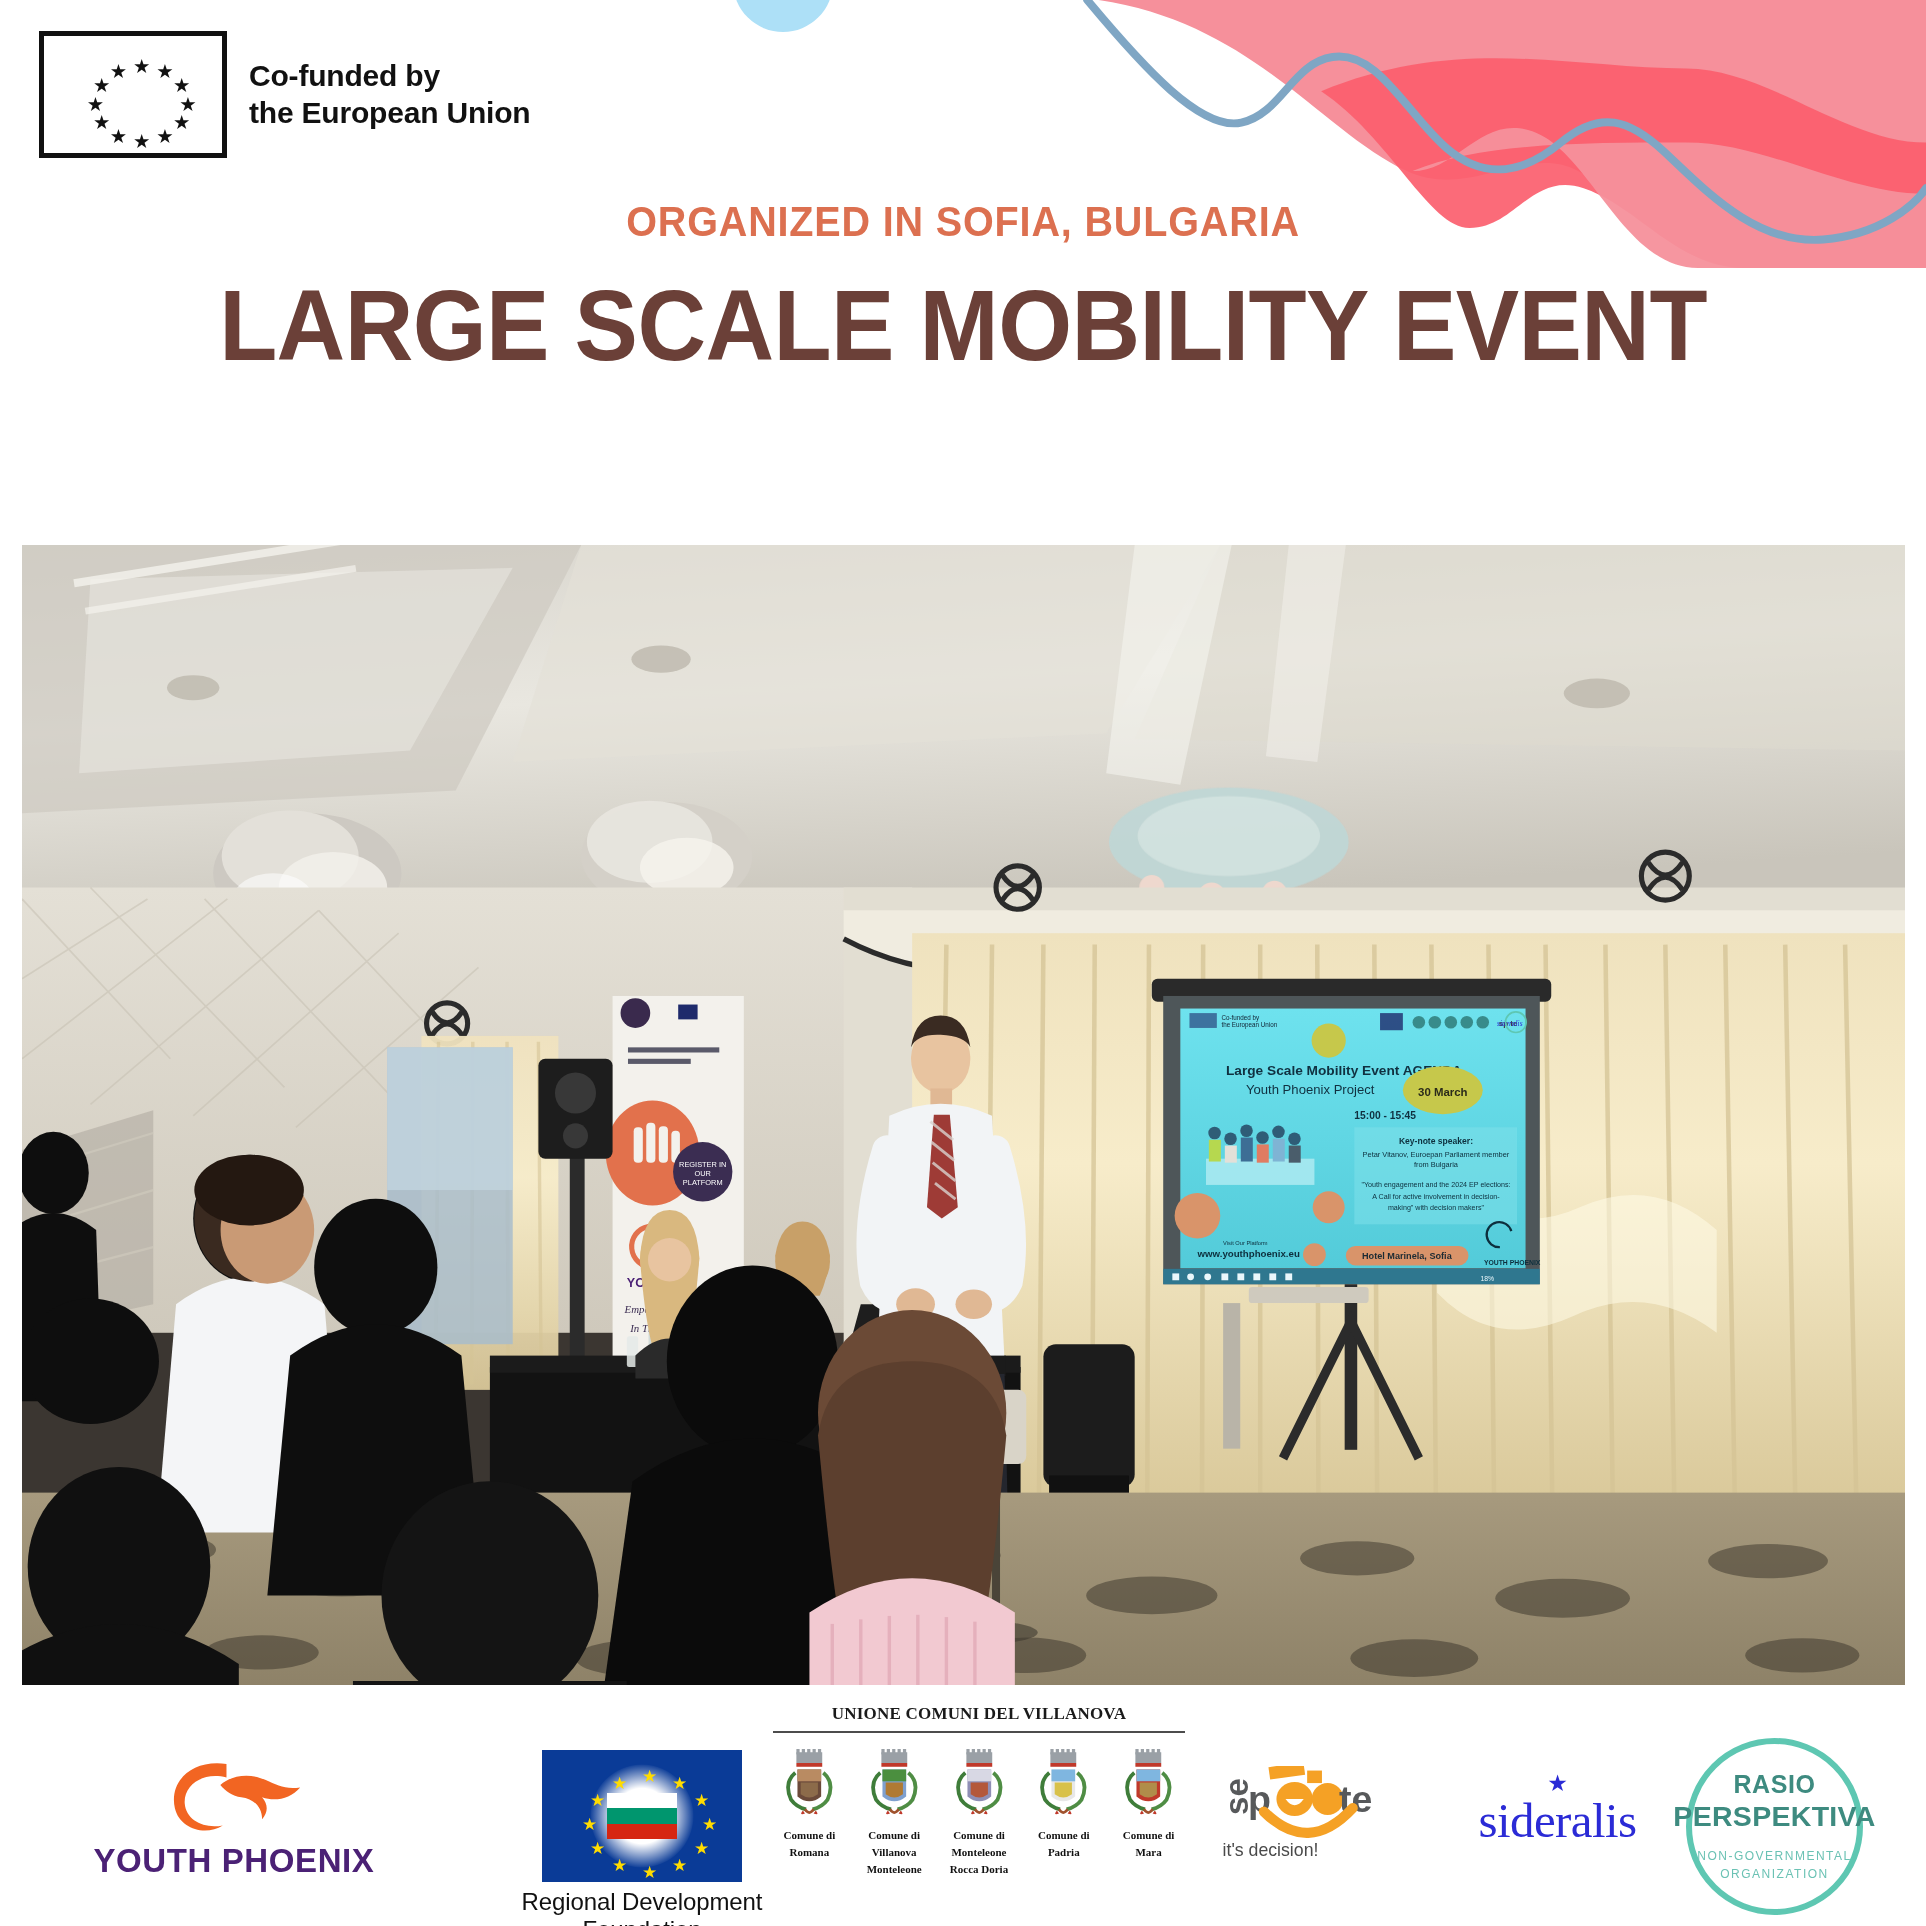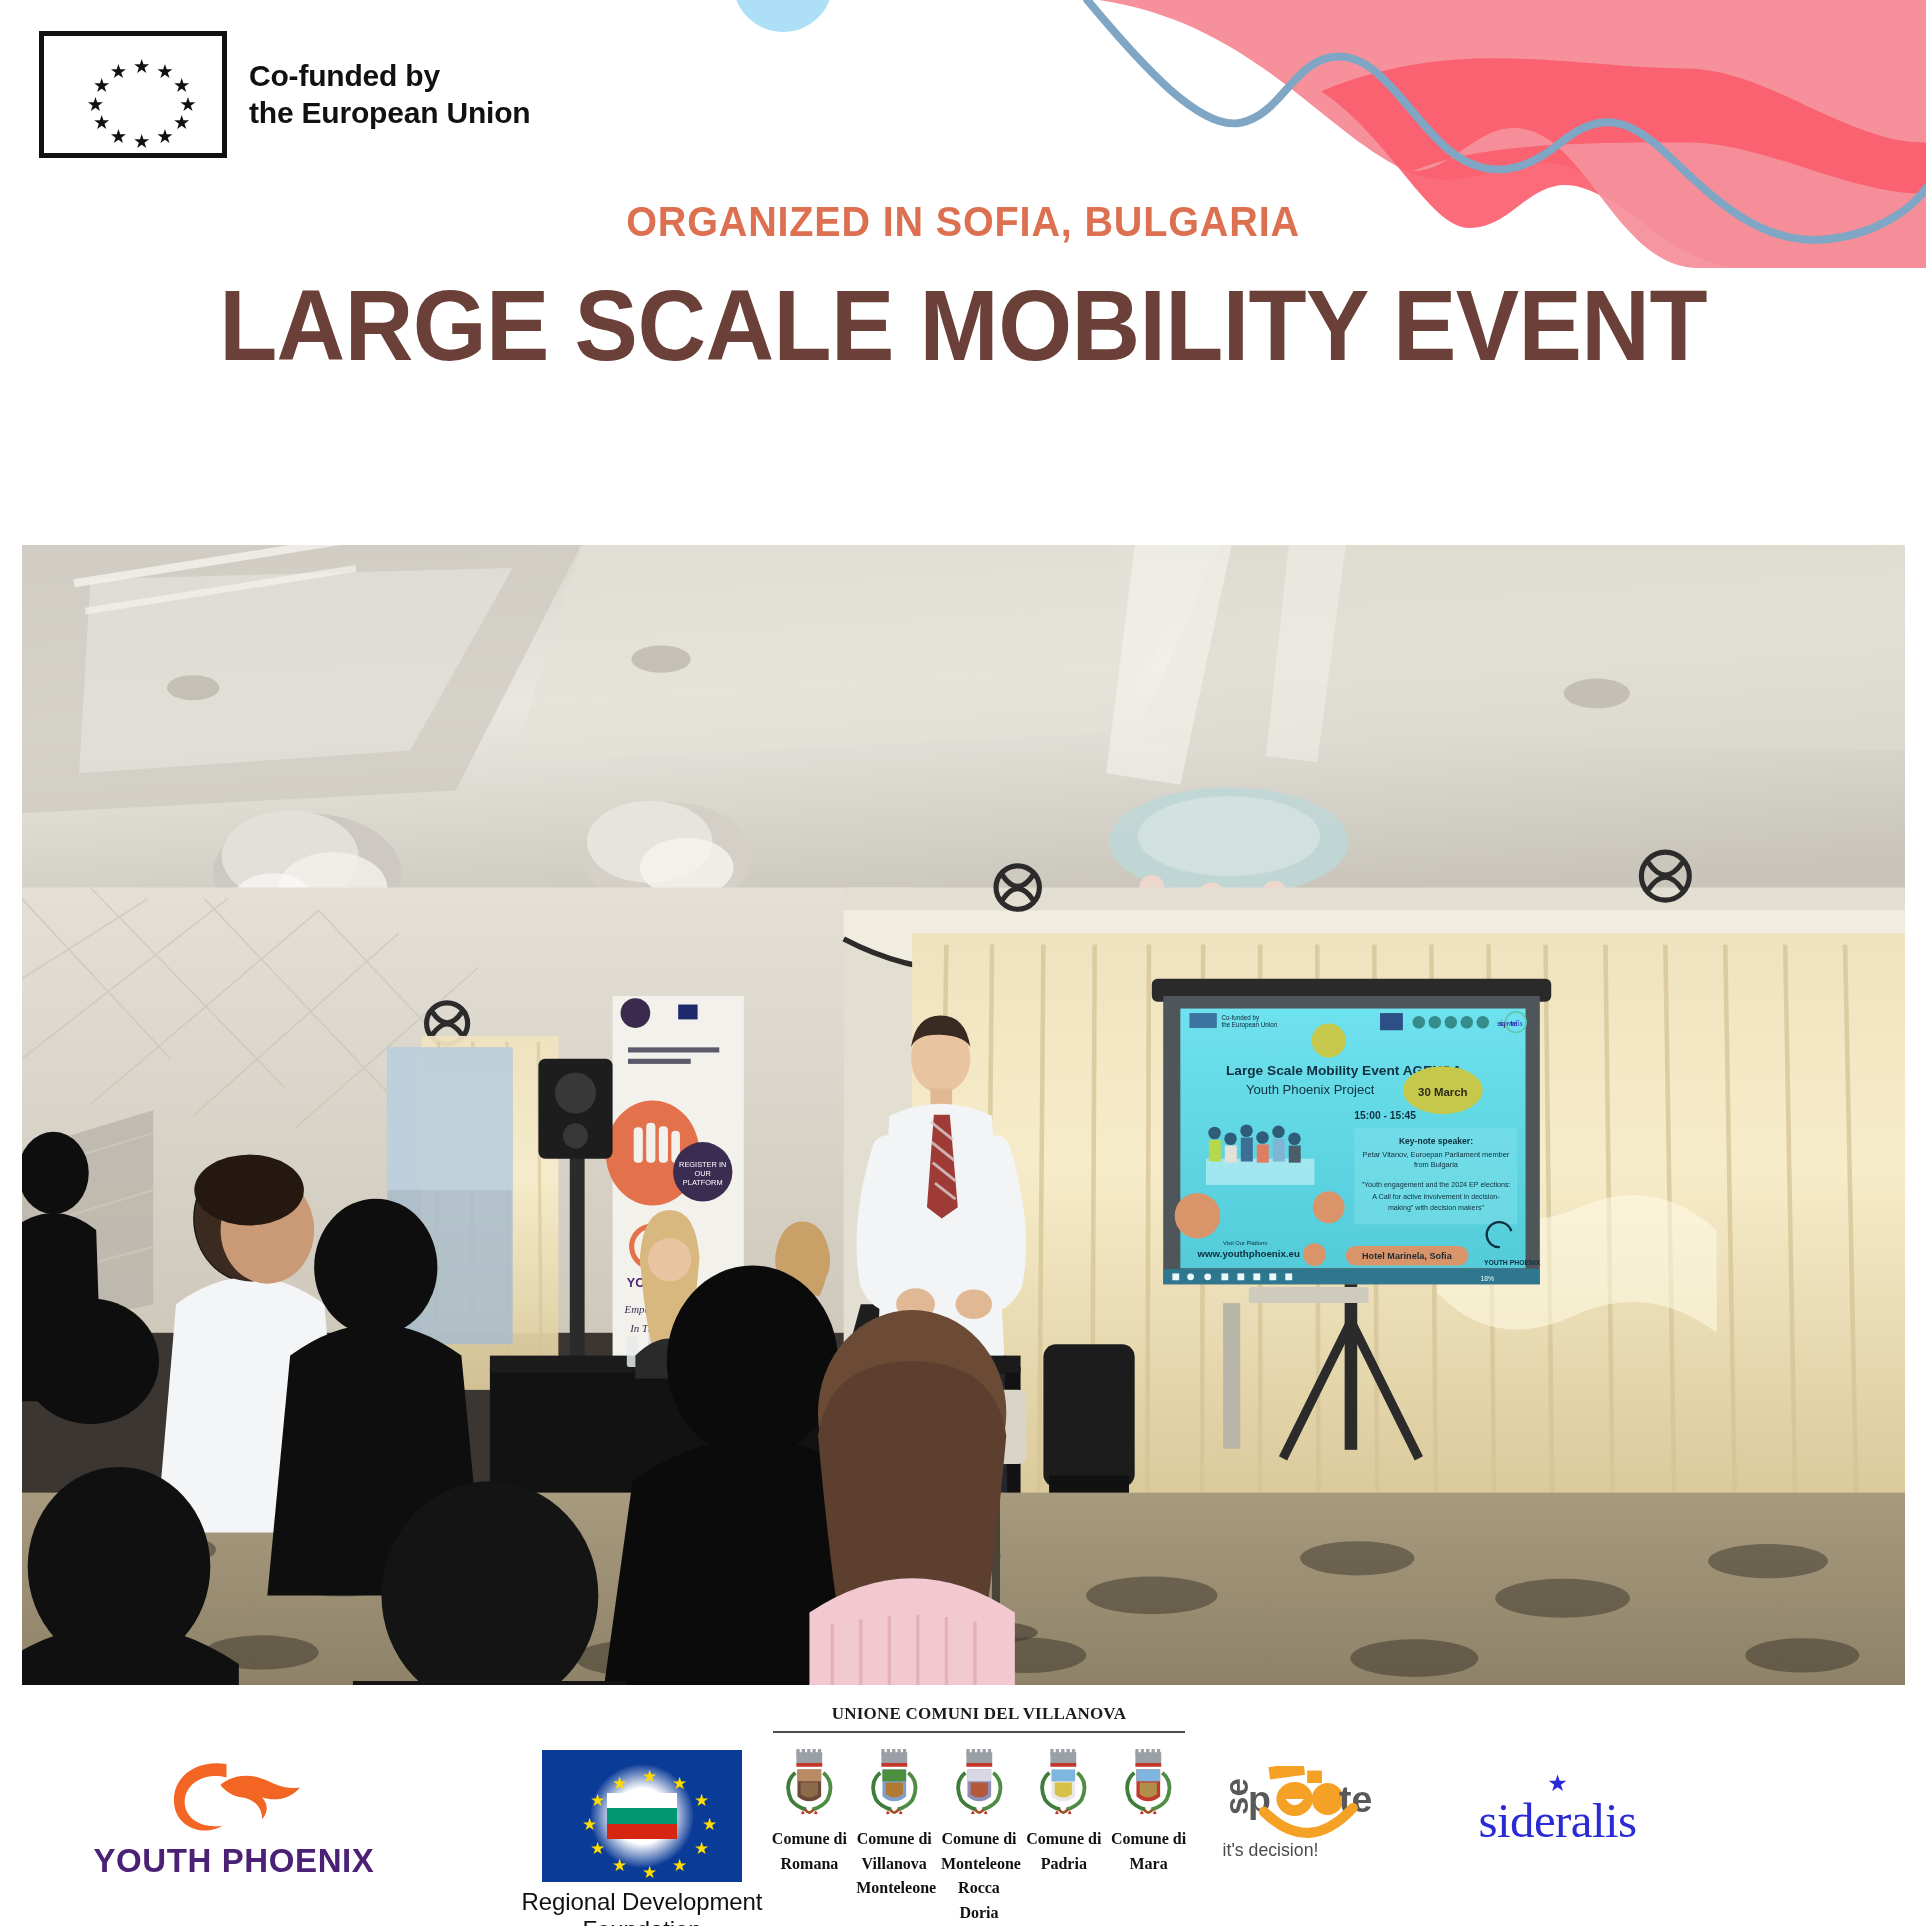--- a/index.html
+++ b/index.html
@@ -62,21 +62,21 @@
   .bg-flag div { height:33.33%; }
   .rdf-label { font-size:24px; color:#111; margin-top:5.7px; letter-spacing:-0.1px; }
 
   .ucv { position:absolute; left:768px; top:0px; width:422px; }
   .ucv-title { font-family:"Liberation Serif", serif; font-weight:bold; font-size:17px;
                color:#1a1a1a; text-align:center; letter-spacing:0.2px; }
   .ucv-rule { height:2.3px; background:#4c4c4c; margin:6.8px 4.6px 0; }
   .ucv-row { display:flex; justify-content:space-between; margin-top:16px; padding:0 3.4px; }
   .ucv-item { width:76px; text-align:center; }
   .ucv-crest { height:70px; }
-  .ucv-name { font-family:"Liberation Serif", serif; font-weight:bold; font-size:16px;
+  .ucv-name { font-family:"Liberation Serif", serif; font-weight:bold; font-size:11px;
               color:#111; line-height:1.55; margin-top:5.7px; }
 
   .logo-sep { position:absolute; left:1210px; top:62px; width:200px; text-align:center; }
   .sep-tag { font-size:17.7px; color:#4a4a4a; margin-top:-2.3px; text-align:left; padding-left:12.6px; }
 
   .logo-sid { position:absolute; left:1452px; top:68px; width:211px; text-align:center; }
   .sid-star { color:#2B2BD6; font-size:23px; line-height:1; }
   .sid-name { font-family:"Liberation Serif", serif; font-size:49px; color:#2B2BD6;
               letter-spacing:-0.6px; margin-top:-3.4px; }
 
@@ -691,16 +691,24 @@
         <path d="M84,80 q78,78 156,-6" fill="none" stroke="#F5A125" stroke-width="18" stroke-linecap="round"></path>
       </svg>
       <div class="sep-tag">it's decision!</div>
     </div>
 
     <div class="logo-sid">
       <div class="sid-star">★</div>
       <div class="sid-name">sideralis</div>
     </div>
 
+    <div class="logo-rasio">
+      <div class="rasio-1">RASIO</div>
+      <div class="rasio-2">PERSPEKTIVA</div>
+      <div class="rasio-3">
+        <span>NON-GOVERNMENTAL</span><br>
+        <span>ORGANIZATION</span>
+      </div>
+    </div>
 
   </div>
 </div>
 
 
 </body></html>

